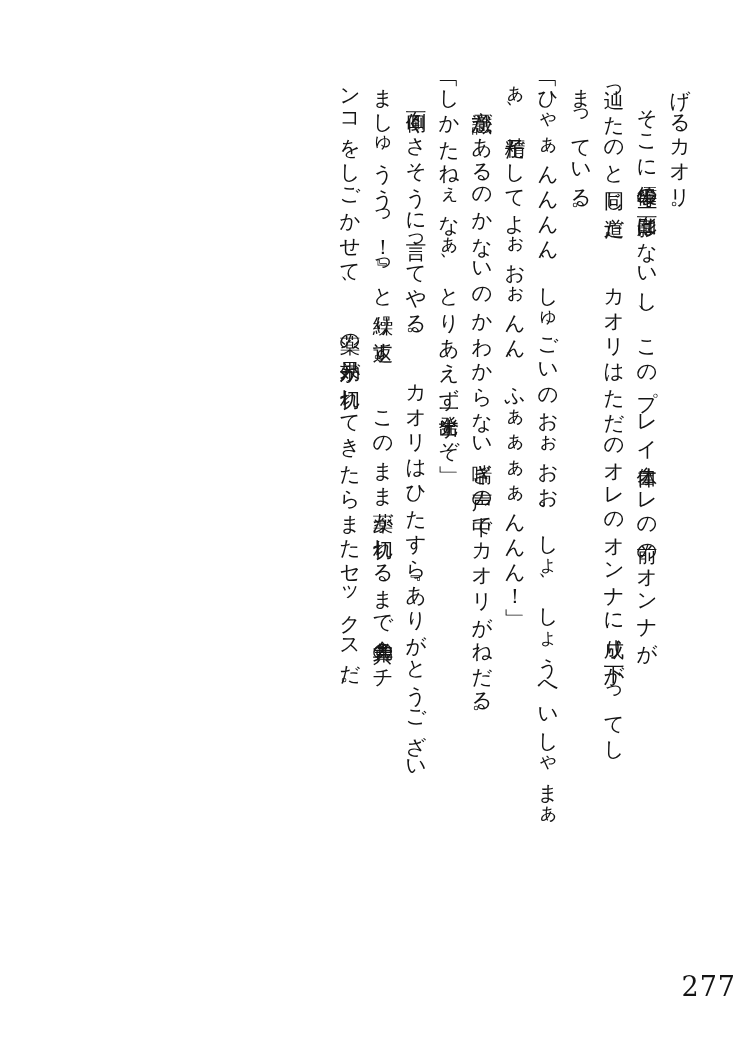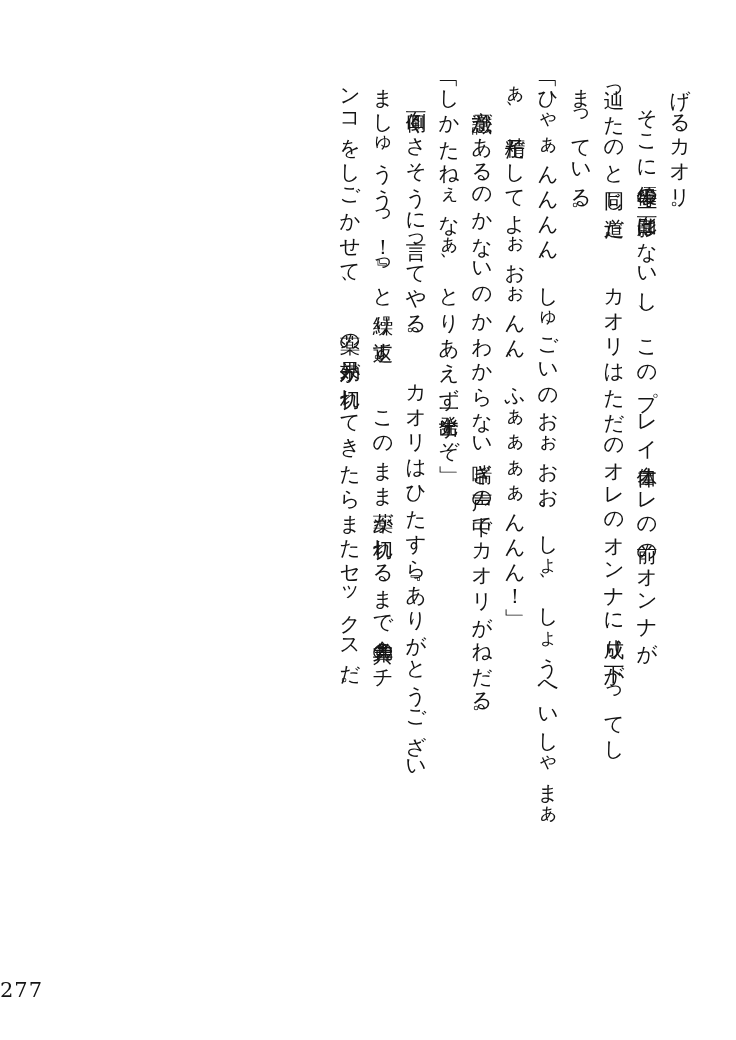--- a/index.html
+++ b/index.html
@@ -50,23 +50,23 @@
   }
   .vline.indent {
     padding-top: 21px;
     box-sizing: border-box;
   }
   #page-number {
     position: absolute;
     bottom: 38px;
     left: 0;
     width: 100%;
-    text-align: left;
+    text-align: right;
     font-family: "DejaVu Serif", "Liberation Serif", serif;
-    font-size: 21px;
+    font-size: 27px;
     color: #141414;
     letter-spacing: 1px;
   }
 </style>
 </head>
 <body>
 
 <div id="page">
 
   <div id="text-block">

